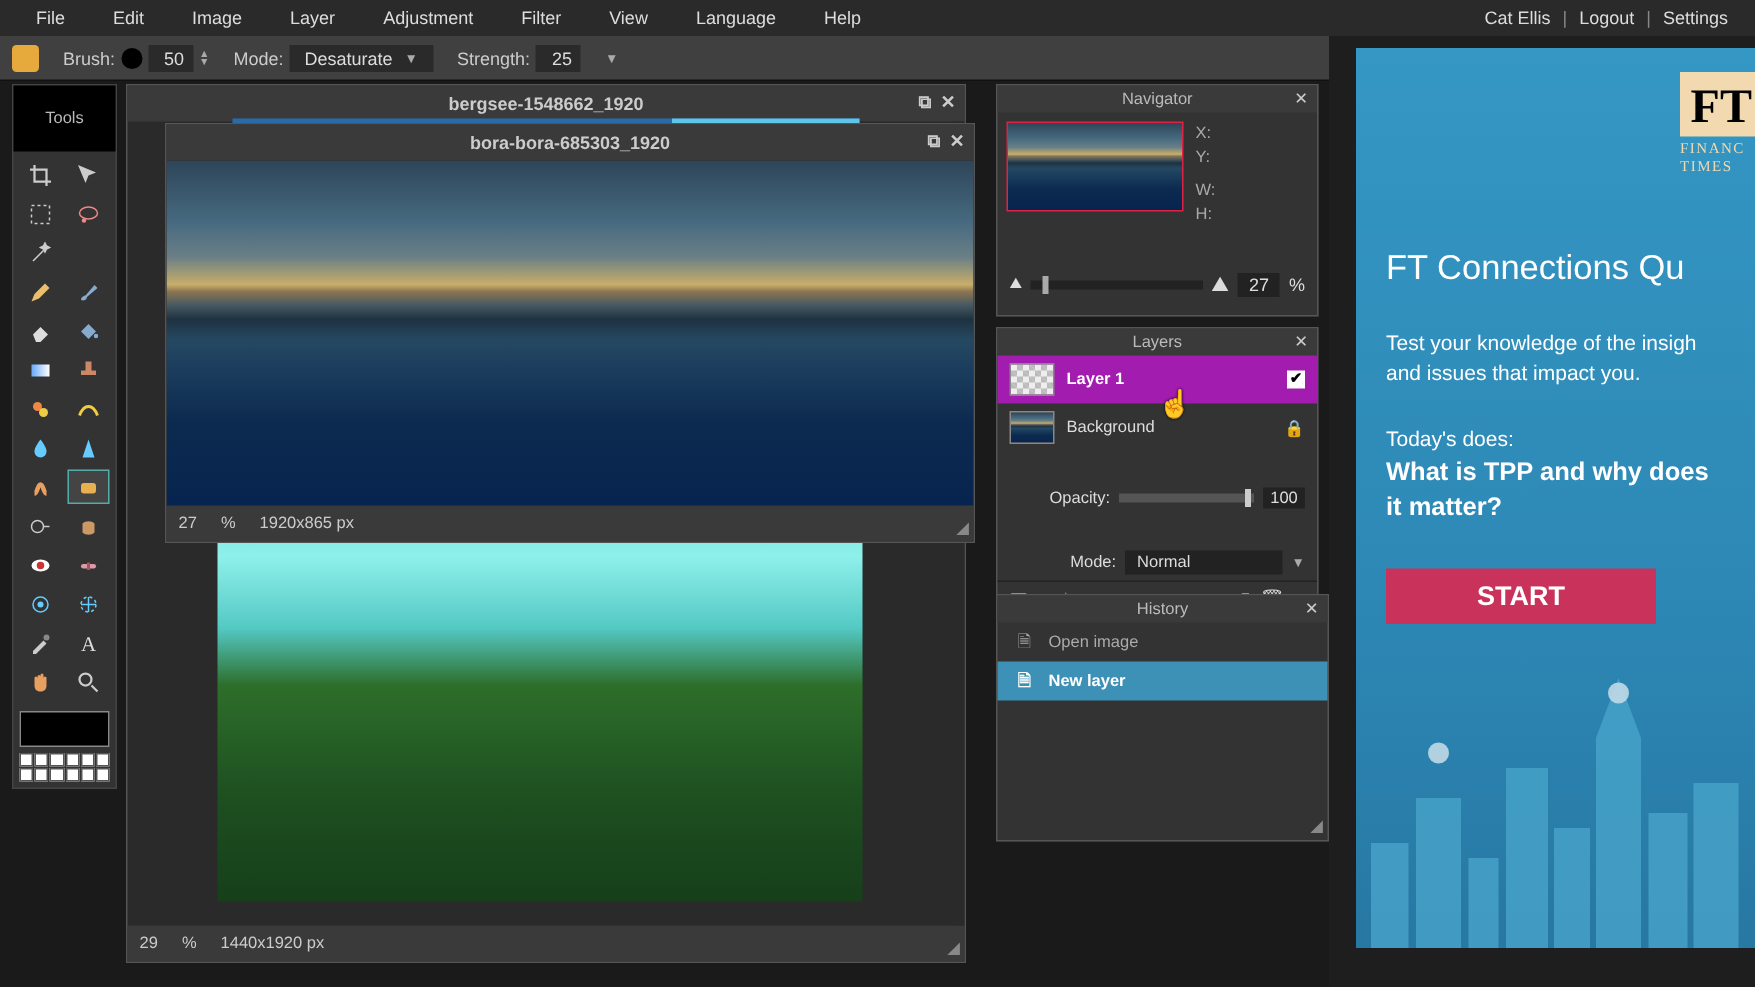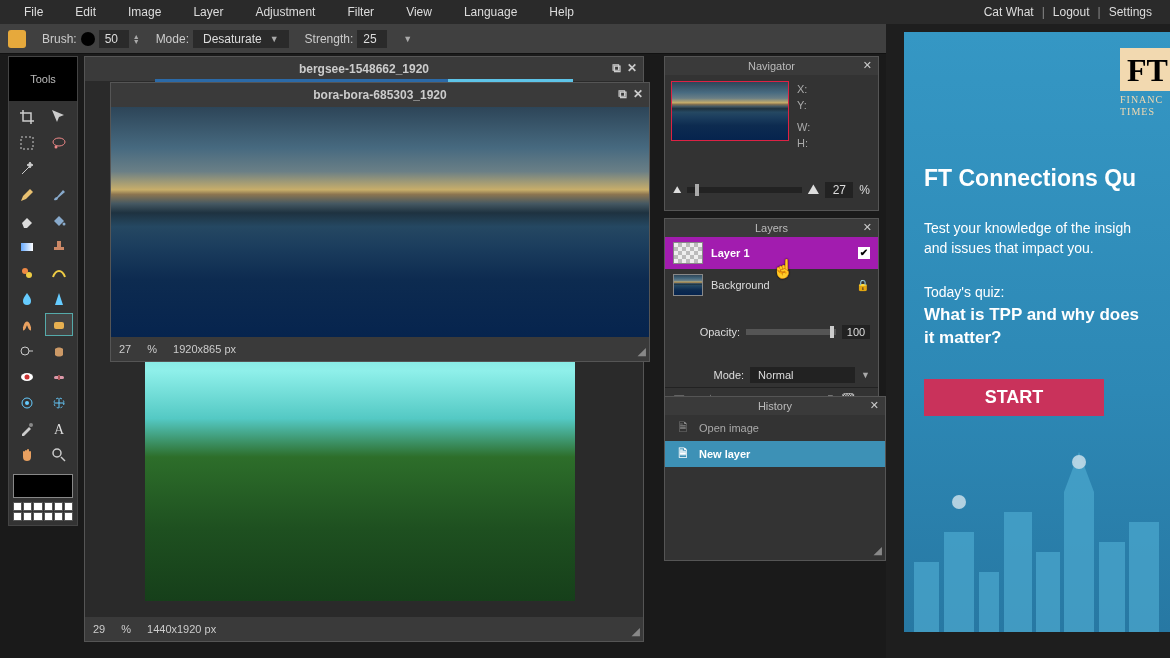--- a/index.html
+++ b/index.html
@@ -52,21 +52,21 @@
     background: #e6a93c;
     border-radius: 3px;
   }
   .opt-label { color: #ccc; }
   .opt-value {
     background: #2a2a2a;
     border: none;
     color: #ddd;
     padding: 2px 6px;
     width: 30px;
-    text-align: left;
+    text-align: right;
   }
   .opt-group { display: flex; align-items: center; gap: 4px; }
   .opt-dropdown {
     background: #2a2a2a;
     padding: 2px 10px;
     display: flex;
     align-items: center;
     gap: 8px;
   }
   .chev { font-size: 9px; color: #aaa; }
@@ -431,21 +431,21 @@
     font-size: 10px;
     font-family: Georgia, serif;
     letter-spacing: 1px;
     line-height: 12px;
     text-align: left;
     width: 50px;
     padding-left: 0;
   }
   .ad-title {
     font-size: 23px;
-    font-weight: bold;
+    font-weight: normal;
     margin-top: 110px;
     line-height: 1.1;
   }
   .ad-desc {
     margin-top: 28px;
     font-size: 14px;
     line-height: 1.4;
   }
   .ad-quiz-label { margin-top: 26px; font-size: 14px; }
   .ad-question {
@@ -484,21 +484,21 @@
     <div class="menu-item">Edit</div>
     <div class="menu-item">Image</div>
     <div class="menu-item">Layer</div>
     <div class="menu-item">Adjustment</div>
     <div class="menu-item">Filter</div>
     <div class="menu-item">View</div>
     <div class="menu-item">Language</div>
     <div class="menu-item">Help</div>
   </div>
   <div class="menubar-right">
-    <span>Cat What</span>
+    <span>Cat Ellis</span>
     <span class="sep">|</span>
     <span>Logout</span>
     <span class="sep">|</span>
     <span>Settings</span>
   </div>
 </div>
 
 <div class="optionbar">
   <div class="swatch"></div>
   <div class="opt-group">
@@ -826,21 +826,21 @@
 
 <span class="cursor-hand">☝</span>
 
 <div class="ad-panel">
   <div class="ft-logo">FT</div>
   <div class="ft-logo-sub">
     <span>FINANC</span><br><span>TIMES</span>
   </div>
   <div class="ad-title">FT Connections Qu</div>
   <div class="ad-desc">Test your knowledge of the insigh and issues that impact you.</div>
-  <div class="ad-quiz-label">Today's quiz:</div>
+  <div class="ad-quiz-label">Today's does:</div>
   <div class="ad-question">What is TPP and why does it matter?</div>
   <div class="ad-button">START</div>
   <svg class="cityscape" viewBox="0 0 266 190">
     <g fill="#4ca9cf">
       <rect x="10" y="120" width="25" height="70"></rect>
       <rect x="40" y="90" width="30" height="100"></rect>
       <rect x="75" y="130" width="20" height="60"></rect>
       <rect x="100" y="70" width="28" height="120"></rect>
       <rect x="132" y="110" width="24" height="80"></rect>
       <rect x="160" y="50" width="30" height="140"></rect>

